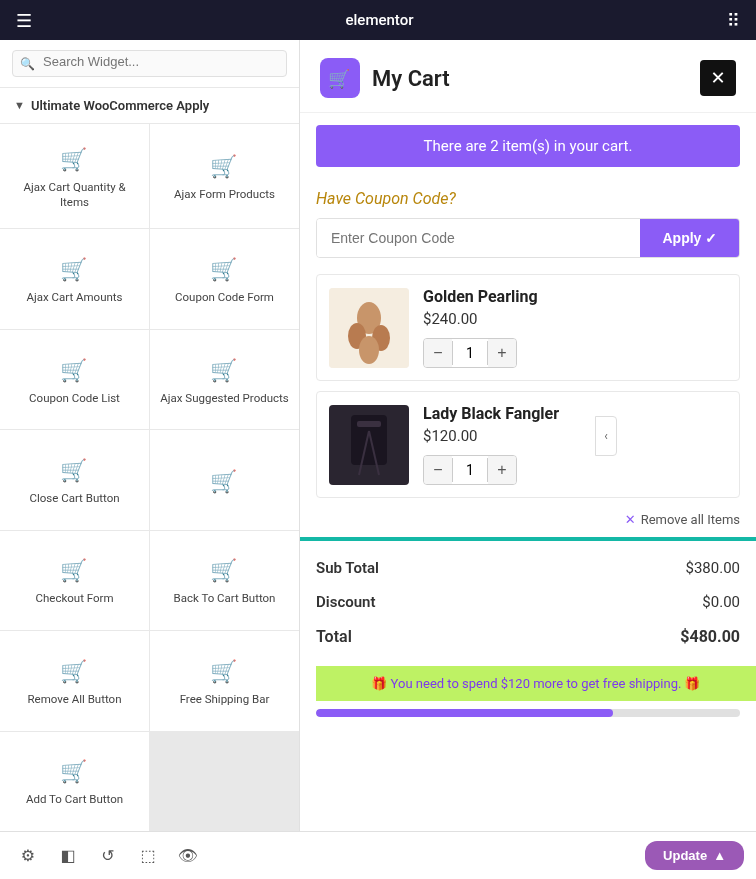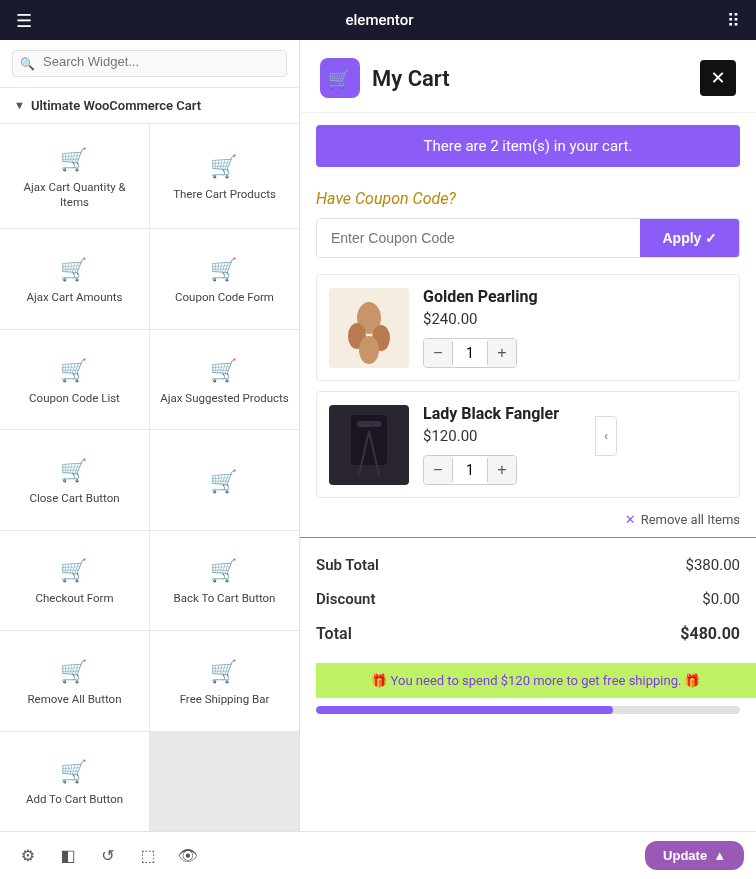--- a/index.html
+++ b/index.html
@@ -346,21 +346,21 @@
       display: flex;
       align-items: center;
       gap: 5px;
       text-decoration: none;
     }
     .x-icon { color: #8b5cf6; }
 
     
     .totals-section {
       padding: 10px 16px 12px;
-      border-top: 1px solid #14b8a6;
+      border-top: 4px solid #14b8a6;
     }
     .total-row {
       display: flex;
       justify-content: space-between;
       padding: 8px 0;
       font-size: 15px;
       color: #333;
     }
     .total-row.grand-total {
       font-weight: 700;
@@ -429,32 +429,32 @@
   <div class="left-panel">
     <div class="search-box">
       <div class="search-wrapper">
         <span class="search-icon-inner">🔍</span>
         <input class="search-input" type="text" placeholder="Search Widget..." style="">
       </div>
     </div>
 
     <div class="section-title">
       <span class="section-title-arrow">▼</span>
-      <span>Ultimate WooCommerce Cart</span>
+      <span>Ultimate WooCommerce Apply</span>
     </div>
 
     <div class="widgets-grid" id="widgets-container">
 
     <div class="widget-item">
     <span class="widget-icon">🛒</span>
     <span class="widget-label">Ajax Cart Quantity &amp; Items</span>
   </div>
         <div class="widget-item">
     <span class="widget-icon">🛒</span>
-    <span class="widget-label">There Cart Products</span>
+    <span class="widget-label">Ajax Form Products</span>
   </div>
         <div class="widget-item">
     <span class="widget-icon">🛒</span>
     <span class="widget-label">Ajax Cart Amounts</span>
   </div>
         <div class="widget-item">
     <span class="widget-icon">🛒</span>
     <span class="widget-label">Coupon Code Form</span>
   </div>
         <div class="widget-item">

